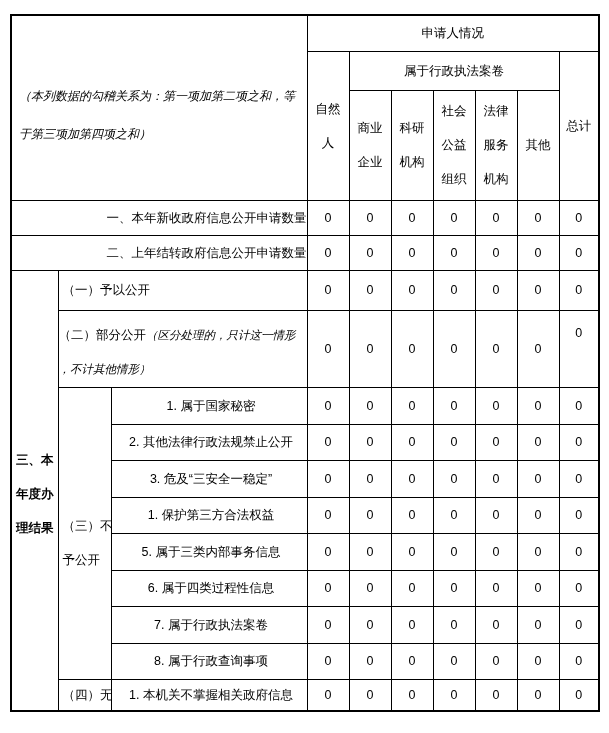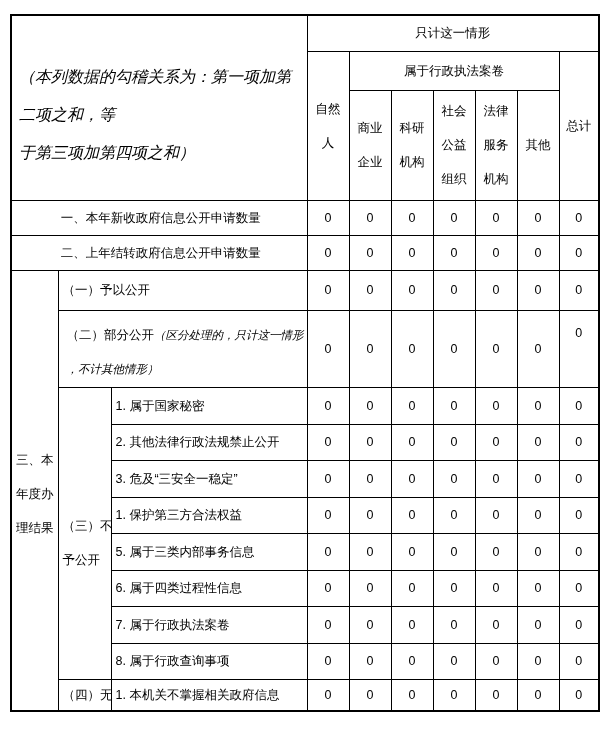--- a/index.html
+++ b/index.html
@@ -33,52 +33,53 @@
     line-height: 34px;
     text-align: center;
     vertical-align: middle;
     padding: 0;
     overflow: hidden;
   }
   
   td.note-cell {
     font-family: "Liberation Serif", "DejaVu Serif", serif;
     font-style: italic;
-    font-size: 16px;
+    font-size: 12px;
     text-align: left;
     vertical-align: middle;
     padding: 14px 7px 0 7px;
     line-height: 38px;
     white-space: pre-line;
   }
   td.colhead { white-space: pre; margin-top: 32px; }
   td.row-label {
-    text-align: center;
+    text-align: right;
     padding-left: 3px;
   }
   td.sec-label {
     text-align: left;
     padding-left: 4px;
     padding-top: 8px;
     white-space: pre;
+    font-weight: bold;
   }
   td.sub-label {
     text-align: left;
     padding-left: 4px;
     white-space: pre;
     font-family: Liberation Serif, serif;
   }
   td.sub-label.tall { padding-top: 20px; }
   td.item-label {
-    text-align: left;
+    text-align: center;
     padding-left: 4px;
   }
   td.partial-cell {
     text-align: left;
-    padding-left: 8px;
+    padding-left: 0;
     padding-top: 6px;
     line-height: 34px;
     margin-top: 41px;
   }
   span.inline-note {
     font-family: "Liberation Serif", "DejaVu Serif", serif;
     font-style: italic;
     font-size: 11.5px;
     white-space: pre-line;
   }
@@ -103,21 +104,21 @@
       <col style="width:42px">
         <col style="width:42px">
         <col style="width:42px">
       <col style="width:40px">
     </colgroup>
 
     <tbody>
         <tr style="height:36px">
       <td class="note-cell" colspan="3" rowspan="3">（本列数据的勾稽关系为：第一项加第二项之和，等
 于第三项加第四项之和）</td>
-      <td colspan="7">只计这一情形</td>
+      <td colspan="7">申请人情况</td>
     </tr>
 
     <tr style="height:39px">
       <td class="colhead" rowspan="2">自然
 人</td>
       <td colspan="5">属于行政执法案卷</td>
       <td class="colhead" rowspan="2">总计</td>
     </tr>
 
     <tr style="height:110px">

